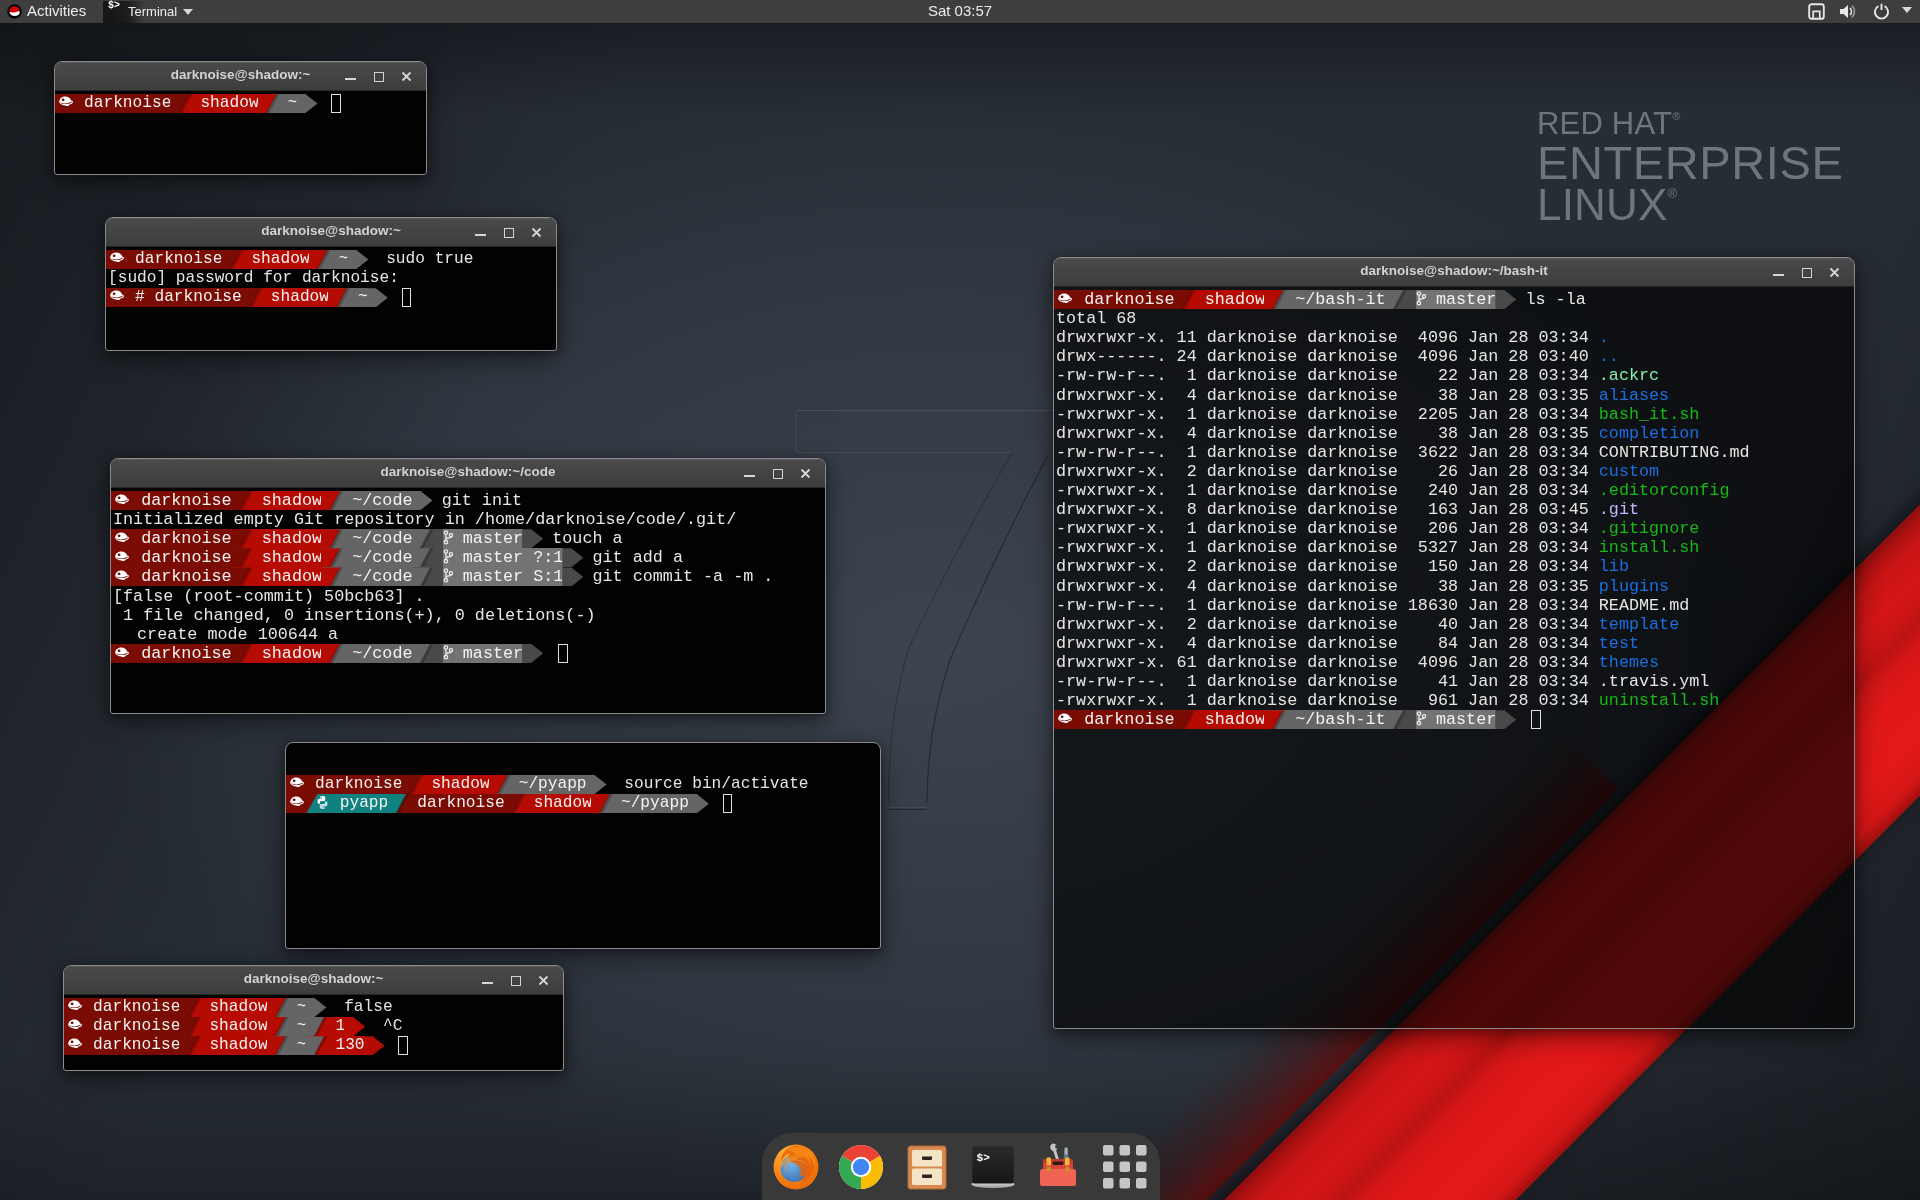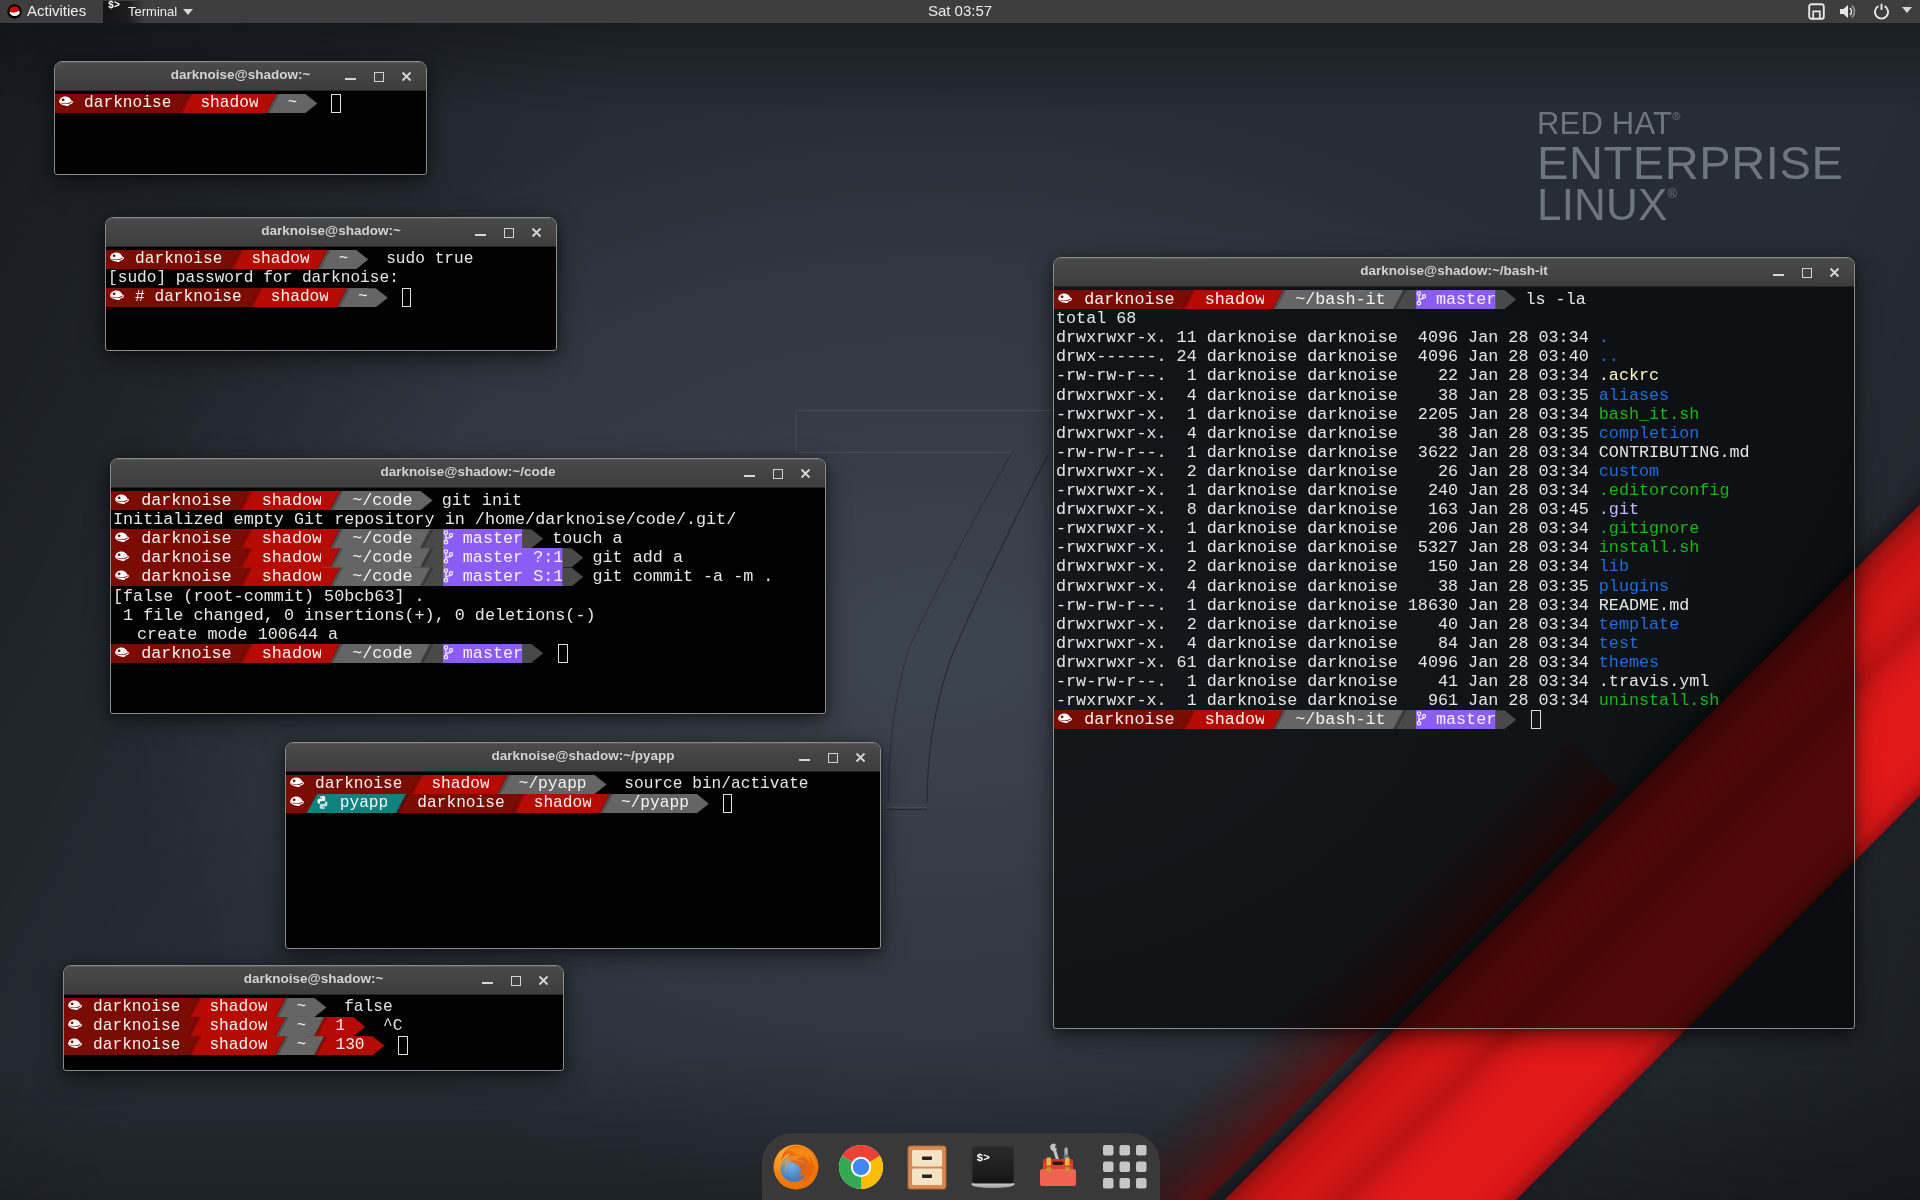--- a/index.html
+++ b/index.html
@@ -38,21 +38,21 @@
 .tt{position:absolute;left:0;right:0;top:5px;text-align:center;font-size:13.5px;font-weight:bold;color:#d2d2d2}
 .wb{position:absolute;top:0;height:29px;width:20px}
 .mn{right:65px} .mx{right:37px} .cl{right:9px}
 .mn::after{content:"";position:absolute;left:4px;top:16px;width:11px;height:2.2px;background:#d6d6d6}
 .mx::after{content:"";position:absolute;left:5px;top:10px;width:8px;height:8px;border:1.8px solid #d2d2d2}
 .cl svg{position:absolute;left:4px;top:9px}
 .ct{position:absolute;left:0;top:30px;right:0;bottom:0;font-family:"Liberation Mono",monospace;color:#e6e6e4;overflow:hidden}
 .row{position:absolute;height:19.1px;line-height:19.1px;white-space:pre;display:flex;align-items:flex-end}
 .row>span{display:inline-block;height:19.1px;line-height:19.1px}
 .sg{color:#f2f2f2}
-.s-dr{background:#7a0c04} .s-r{background:#b50b02} .s-g{background:#656565} .s-g2{background:#8b5cf6} .s-t{background:#0f8280}
+.s-dr{background:#7a0c04} .s-r{background:#b50b02} .s-g{background:#656565} .s-g2{background:#737373} .s-t{background:#0f8280}
 .icn{width:3ch;padding-left:2px}
 .icn2{width:2ch}
 .sep1{width:1ch;position:relative;background:#0f8280}
 .sep1::before{content:"";position:absolute;top:0;bottom:0;left:-1px;width:14px;clip-path:polygon(0 0,13px 0,2px 100%,0 100%);background:#7a0c04}
 .sep{width:3ch;position:relative}
 .sep::before{content:"";position:absolute;top:0;bottom:0;left:-1px;width:20px;clip-path:polygon(0 0,19px 0,9px 100%,0 100%)}
 .sep::after{content:"";position:absolute;inset:0;clip-path:polygon(17px 0,21px 0,11px 100%,7px 100%);background:rgba(0,0,0,.22)}
 .dr-r{background:#b50b02} .dr-r::before{background:#7a0c04}
 .r-g{background:#656565} .r-g::before{background:#b50b02}
 .g-g2{background:#494949} .g-g2::before{background:#656565}
@@ -206,30 +206,20 @@
             <g stroke="#ececec" stroke-width="1.3" fill="none">
 <circle cx="2.9" cy="2.6" r="1.7"></circle>
               <circle cx="2.9" cy="12.2" r="1.7"></circle>
               <circle cx="8" cy="5.2" r="1.6"></circle>
 <path d="M2.9 4.4 V10.5 M2.9 9.5 C2.9 7 8 8.4 8 6.9"></path>
             </g>
           </svg>&nbsp;master</span><span class="arw a-g2"></span><span class="cur"></span></div>
     </div>
   </div>
 <div class="win " style="left:285px;top:742px;width:596px;height:207px">
-    <div class="tb">
-      <span class="tt">darknoise@shadow:~/pyapp</span>
-      <span class="wb mn"></span>
-      <span class="wb mx"></span>
-      <span class="wb cl">
-        <svg width="11" height="11" viewBox="0 0 11 11">
-          <path d="M1.5 1.5 L9.5 9.5 M9.5 1.5 L1.5 9.5" stroke="#d6d6d6" stroke-width="1.8"></path>
-        </svg>
-      </span>
-    </div>
     <div class="ct" style="font-size:16.167px">
       <div class="row" style="top:2.0px;left:0px"><span class="sg s-dr icn"><svg width="20" height="16" viewBox="0 0 20 16" style="vertical-align:-3px">
 <path d="M2.2 8.2 C2 4.6 4.8 2.4 8.2 2.4 C11.4 2.4 13.6 4.2 14.2 6.4 C15.2 6.5 16 7.1 15.9 8.1 C15.8 9.4 14.2 10.4 12.4 10.5 C12.1 11.4 11.2 12.1 10 12.1 C9.4 12.1 8.8 11.9 8.4 11.5 C6 11.6 3.2 10.1 2.2 8.2 Z" fill="#ffffff"></path>
 <circle cx="6.1" cy="5.8" r="1.4" fill="#7a0c04"></circle>
 <path d="M3.4 8.3 C5.4 9.7 9.4 9.9 12.6 8.6 C13.4 8.3 14.2 7.9 14.6 7.5 C14.9 7.8 14.8 8.3 14.3 8.7 C12 10.4 6.4 10.6 3.8 9 Z" fill="#7a0c04"></path>
 <path d="M8.9 10.9 C9.3 11.3 10.1 11.4 10.7 11 C10.3 11.5 9.3 11.5 8.9 10.9 Z" fill="#7a0c04"></path>
 </svg></span><span class="sg s-dr">darknoise</span><span class="sep dr-r"></span><span class="sg s-r">shadow</span><span class="sep r-g"></span><span class="sg s-g">~/pyapp</span><span class="arw a-g"></span><span class="cmd">&nbsp;source bin/activate</span></div>
       <div class="row" style="top:21.1px;left:0px"><span class="sg s-dr icn icn2"><svg width="20" height="16" viewBox="0 0 20 16" style="vertical-align:-3px">
 <path d="M2.2 8.2 C2 4.6 4.8 2.4 8.2 2.4 C11.4 2.4 13.6 4.2 14.2 6.4 C15.2 6.5 16 7.1 15.9 8.1 C15.8 9.4 14.2 10.4 12.4 10.5 C12.1 11.4 11.2 12.1 10 12.1 C9.4 12.1 8.8 11.9 8.4 11.5 C6 11.6 3.2 10.1 2.2 8.2 Z" fill="#ffffff"></path>
 <circle cx="6.1" cy="5.8" r="1.4" fill="#7a0c04"></circle>
@@ -294,21 +284,21 @@
             <g stroke="#ececec" stroke-width="1.3" fill="none">
 <circle cx="2.9" cy="2.6" r="1.7"></circle>
               <circle cx="2.9" cy="12.2" r="1.7"></circle>
               <circle cx="8" cy="5.2" r="1.6"></circle>
 <path d="M2.9 4.4 V10.5 M2.9 9.5 C2.9 7 8 8.4 8 6.9"></path>
             </g>
           </svg>&nbsp;master</span><span class="arw a-g2"></span><span class="cmd">ls -la</span></div>
       <div class="row" style="top:21.1px;left:2px"><span class="cmd">total 68</span></div>
       <div class="row" style="top:40.2px;left:2px"><span class="cmd">drwxrwxr-x. 11 darknoise darknoise  4096 Jan 28 03:34 </span><span style="color:#1c6ee0">.</span></div>
       <div class="row" style="top:59.3px;left:2px"><span class="cmd">drwx------. 24 darknoise darknoise  4096 Jan 28 03:40 </span><span style="color:#1c6ee0">..</span></div>
-      <div class="row" style="top:78.4px;left:2px"><span class="cmd">-rw-rw-r--.  1 darknoise darknoise    22 Jan 28 03:34 </span><span style="color:#fef9c3">.ackrc</span></div>
+      <div class="row" style="top:78.4px;left:2px"><span class="cmd">-rw-rw-r--.  1 darknoise darknoise    22 Jan 28 03:34 </span><span style="color:#86efac">.ackrc</span></div>
       <div class="row" style="top:97.5px;left:2px"><span class="cmd">drwxrwxr-x.  4 darknoise darknoise    38 Jan 28 03:35 </span><span style="color:#1c6ee0">aliases</span></div>
       <div class="row" style="top:116.6px;left:2px"><span class="cmd">-rwxrwxr-x.  1 darknoise darknoise  2205 Jan 28 03:34 </span><span style="color:#16b916">bash_it.sh</span></div>
       <div class="row" style="top:135.7px;left:2px"><span class="cmd">drwxrwxr-x.  4 darknoise darknoise    38 Jan 28 03:35 </span><span style="color:#1c6ee0">completion</span></div>
       <div class="row" style="top:154.8px;left:2px"><span class="cmd">-rw-rw-r--.  1 darknoise darknoise  3622 Jan 28 03:34 </span><span style="color:#e6e6e4">CONTRIBUTING.md</span></div>
       <div class="row" style="top:173.9px;left:2px"><span class="cmd">drwxrwxr-x.  2 darknoise darknoise    26 Jan 28 03:34 </span><span style="color:#1c6ee0">custom</span></div>
       <div class="row" style="top:193.0px;left:2px"><span class="cmd">-rwxrwxr-x.  1 darknoise darknoise   240 Jan 28 03:34 </span><span style="color:#16b916">.editorconfig</span></div>
       <div class="row" style="top:212.1px;left:2px"><span class="cmd">drwxrwxr-x.  8 darknoise darknoise   163 Jan 28 03:45 </span><span style="color:#c4b5fd">.git</span></div>
       <div class="row" style="top:231.2px;left:2px"><span class="cmd">-rwxrwxr-x.  1 darknoise darknoise   206 Jan 28 03:34 </span><span style="color:#16b916">.gitignore</span></div>
       <div class="row" style="top:250.3px;left:2px"><span class="cmd">-rwxrwxr-x.  1 darknoise darknoise  5327 Jan 28 03:34 </span><span style="color:#16b916">install.sh</span></div>
       <div class="row" style="top:269.4px;left:2px"><span class="cmd">drwxrwxr-x.  2 darknoise darknoise   150 Jan 28 03:34 </span><span style="color:#1c6ee0">lib</span></div>

